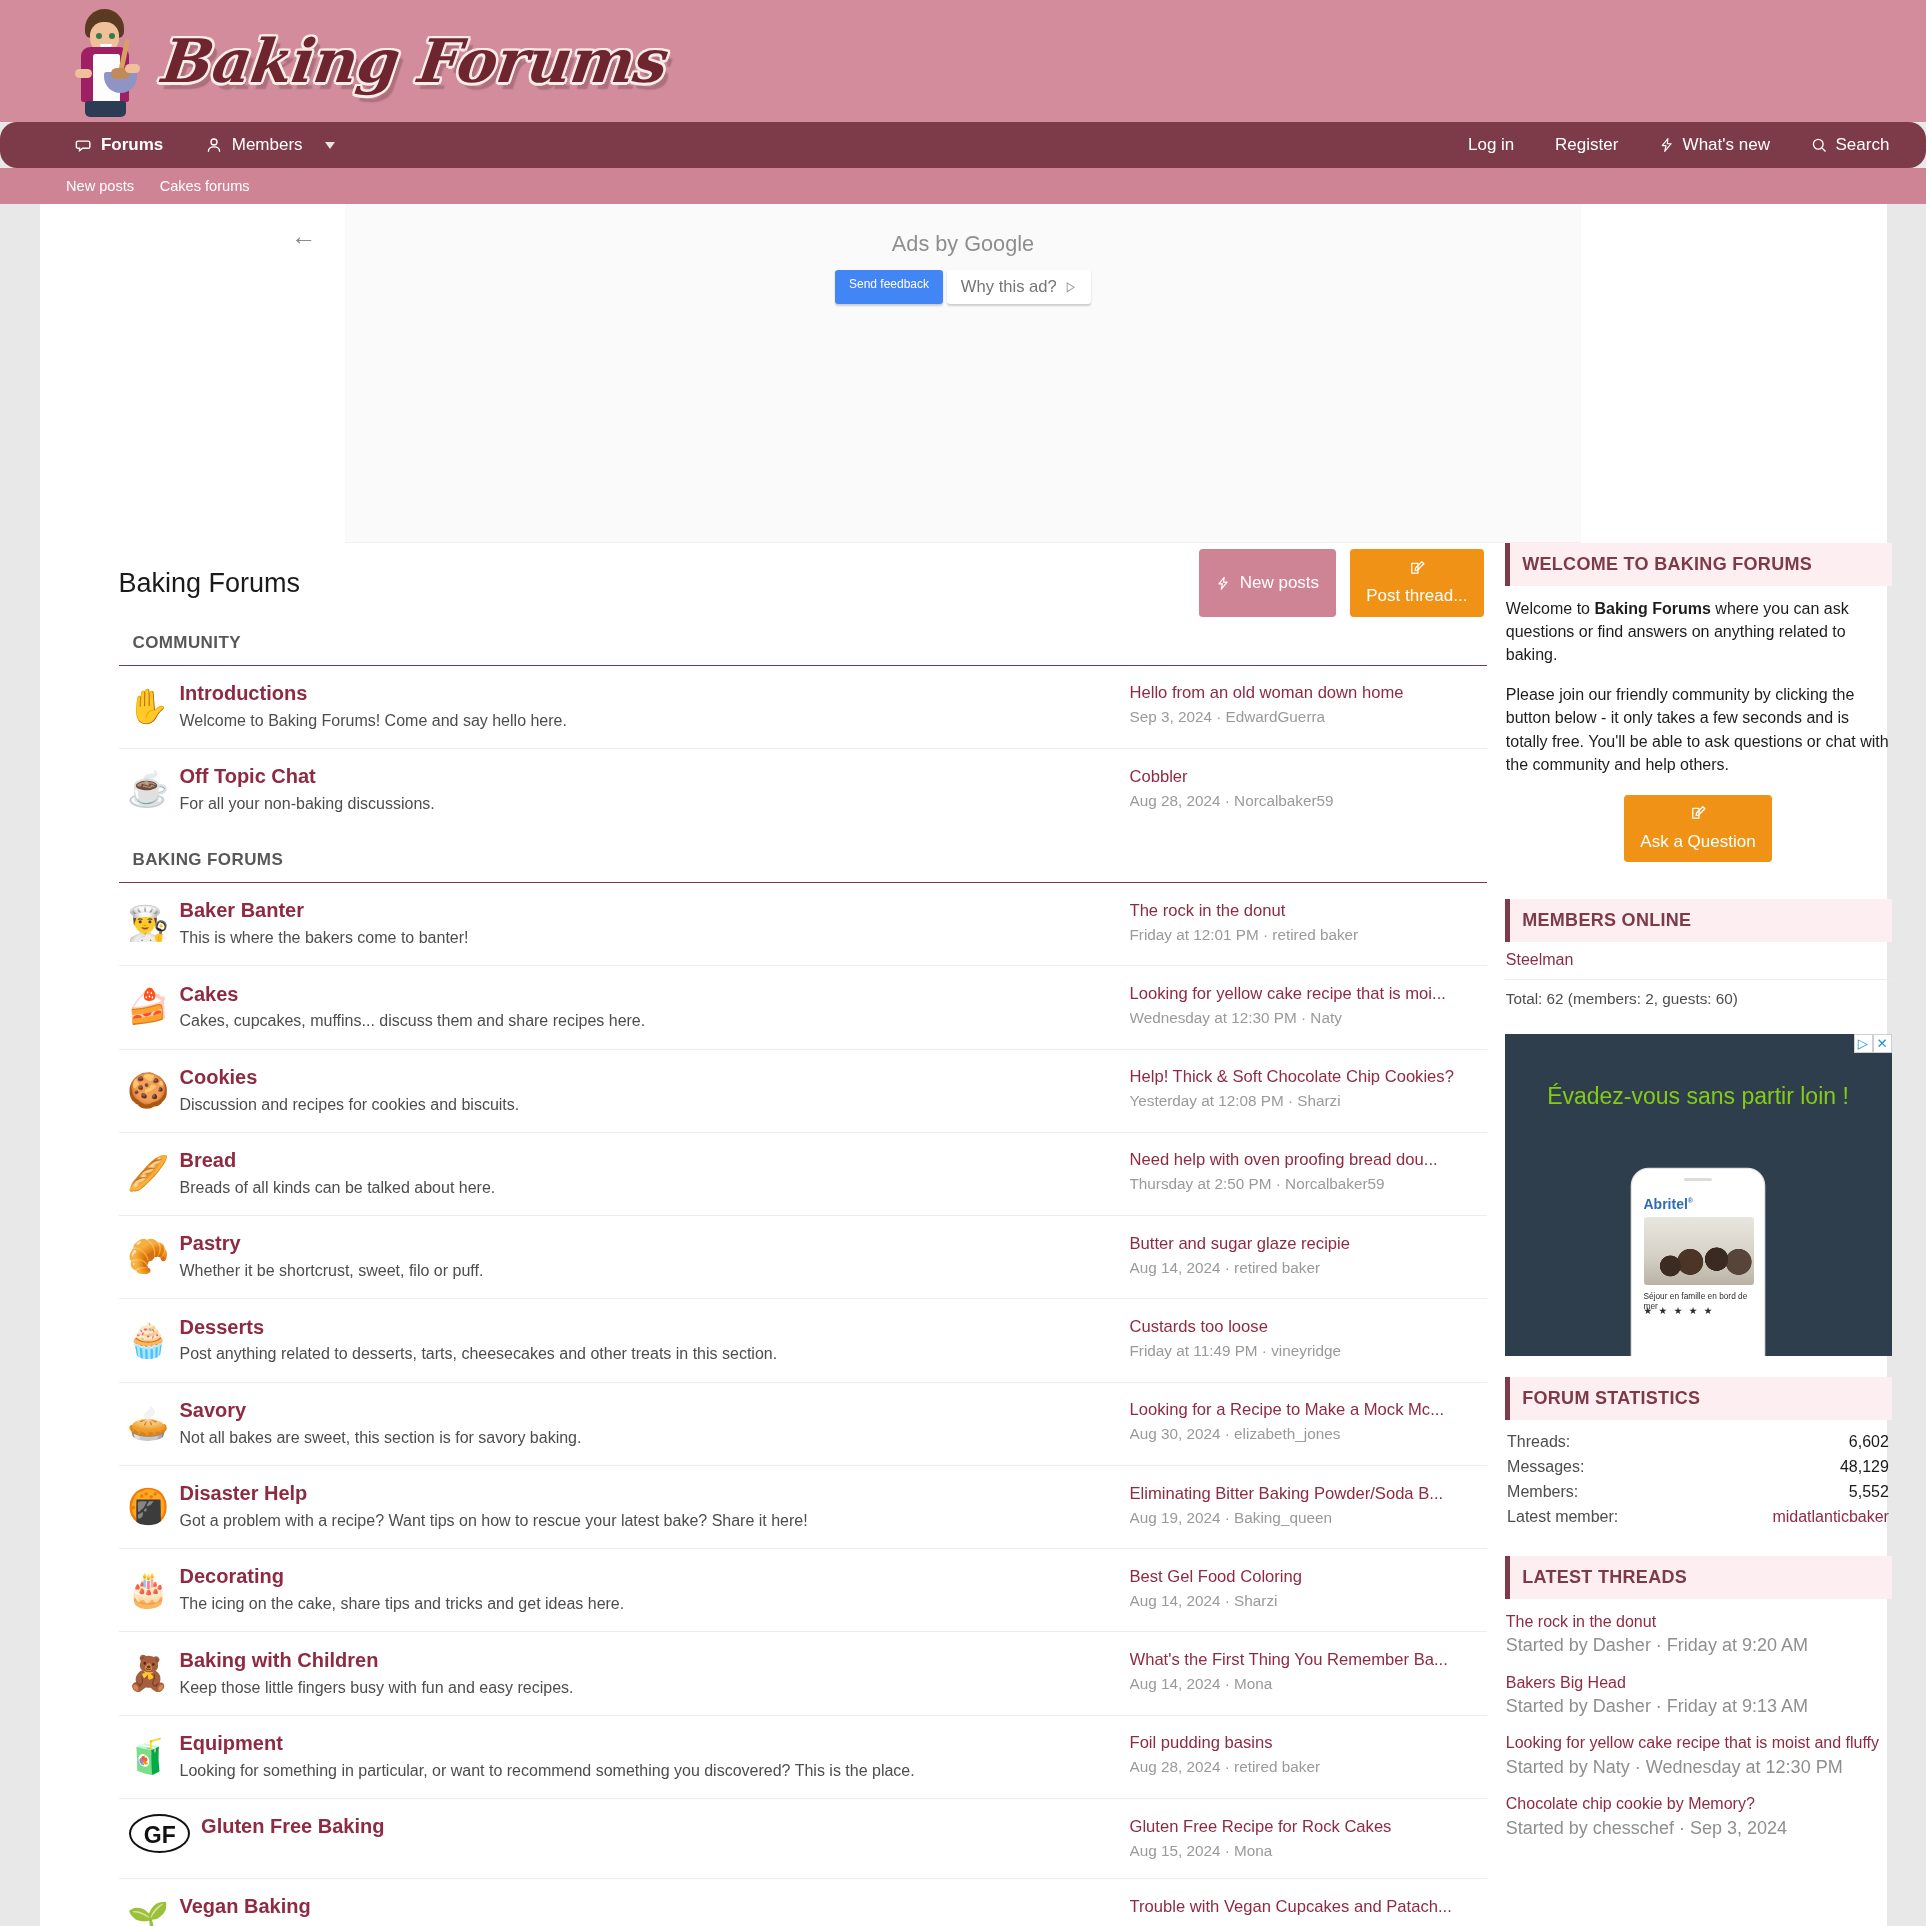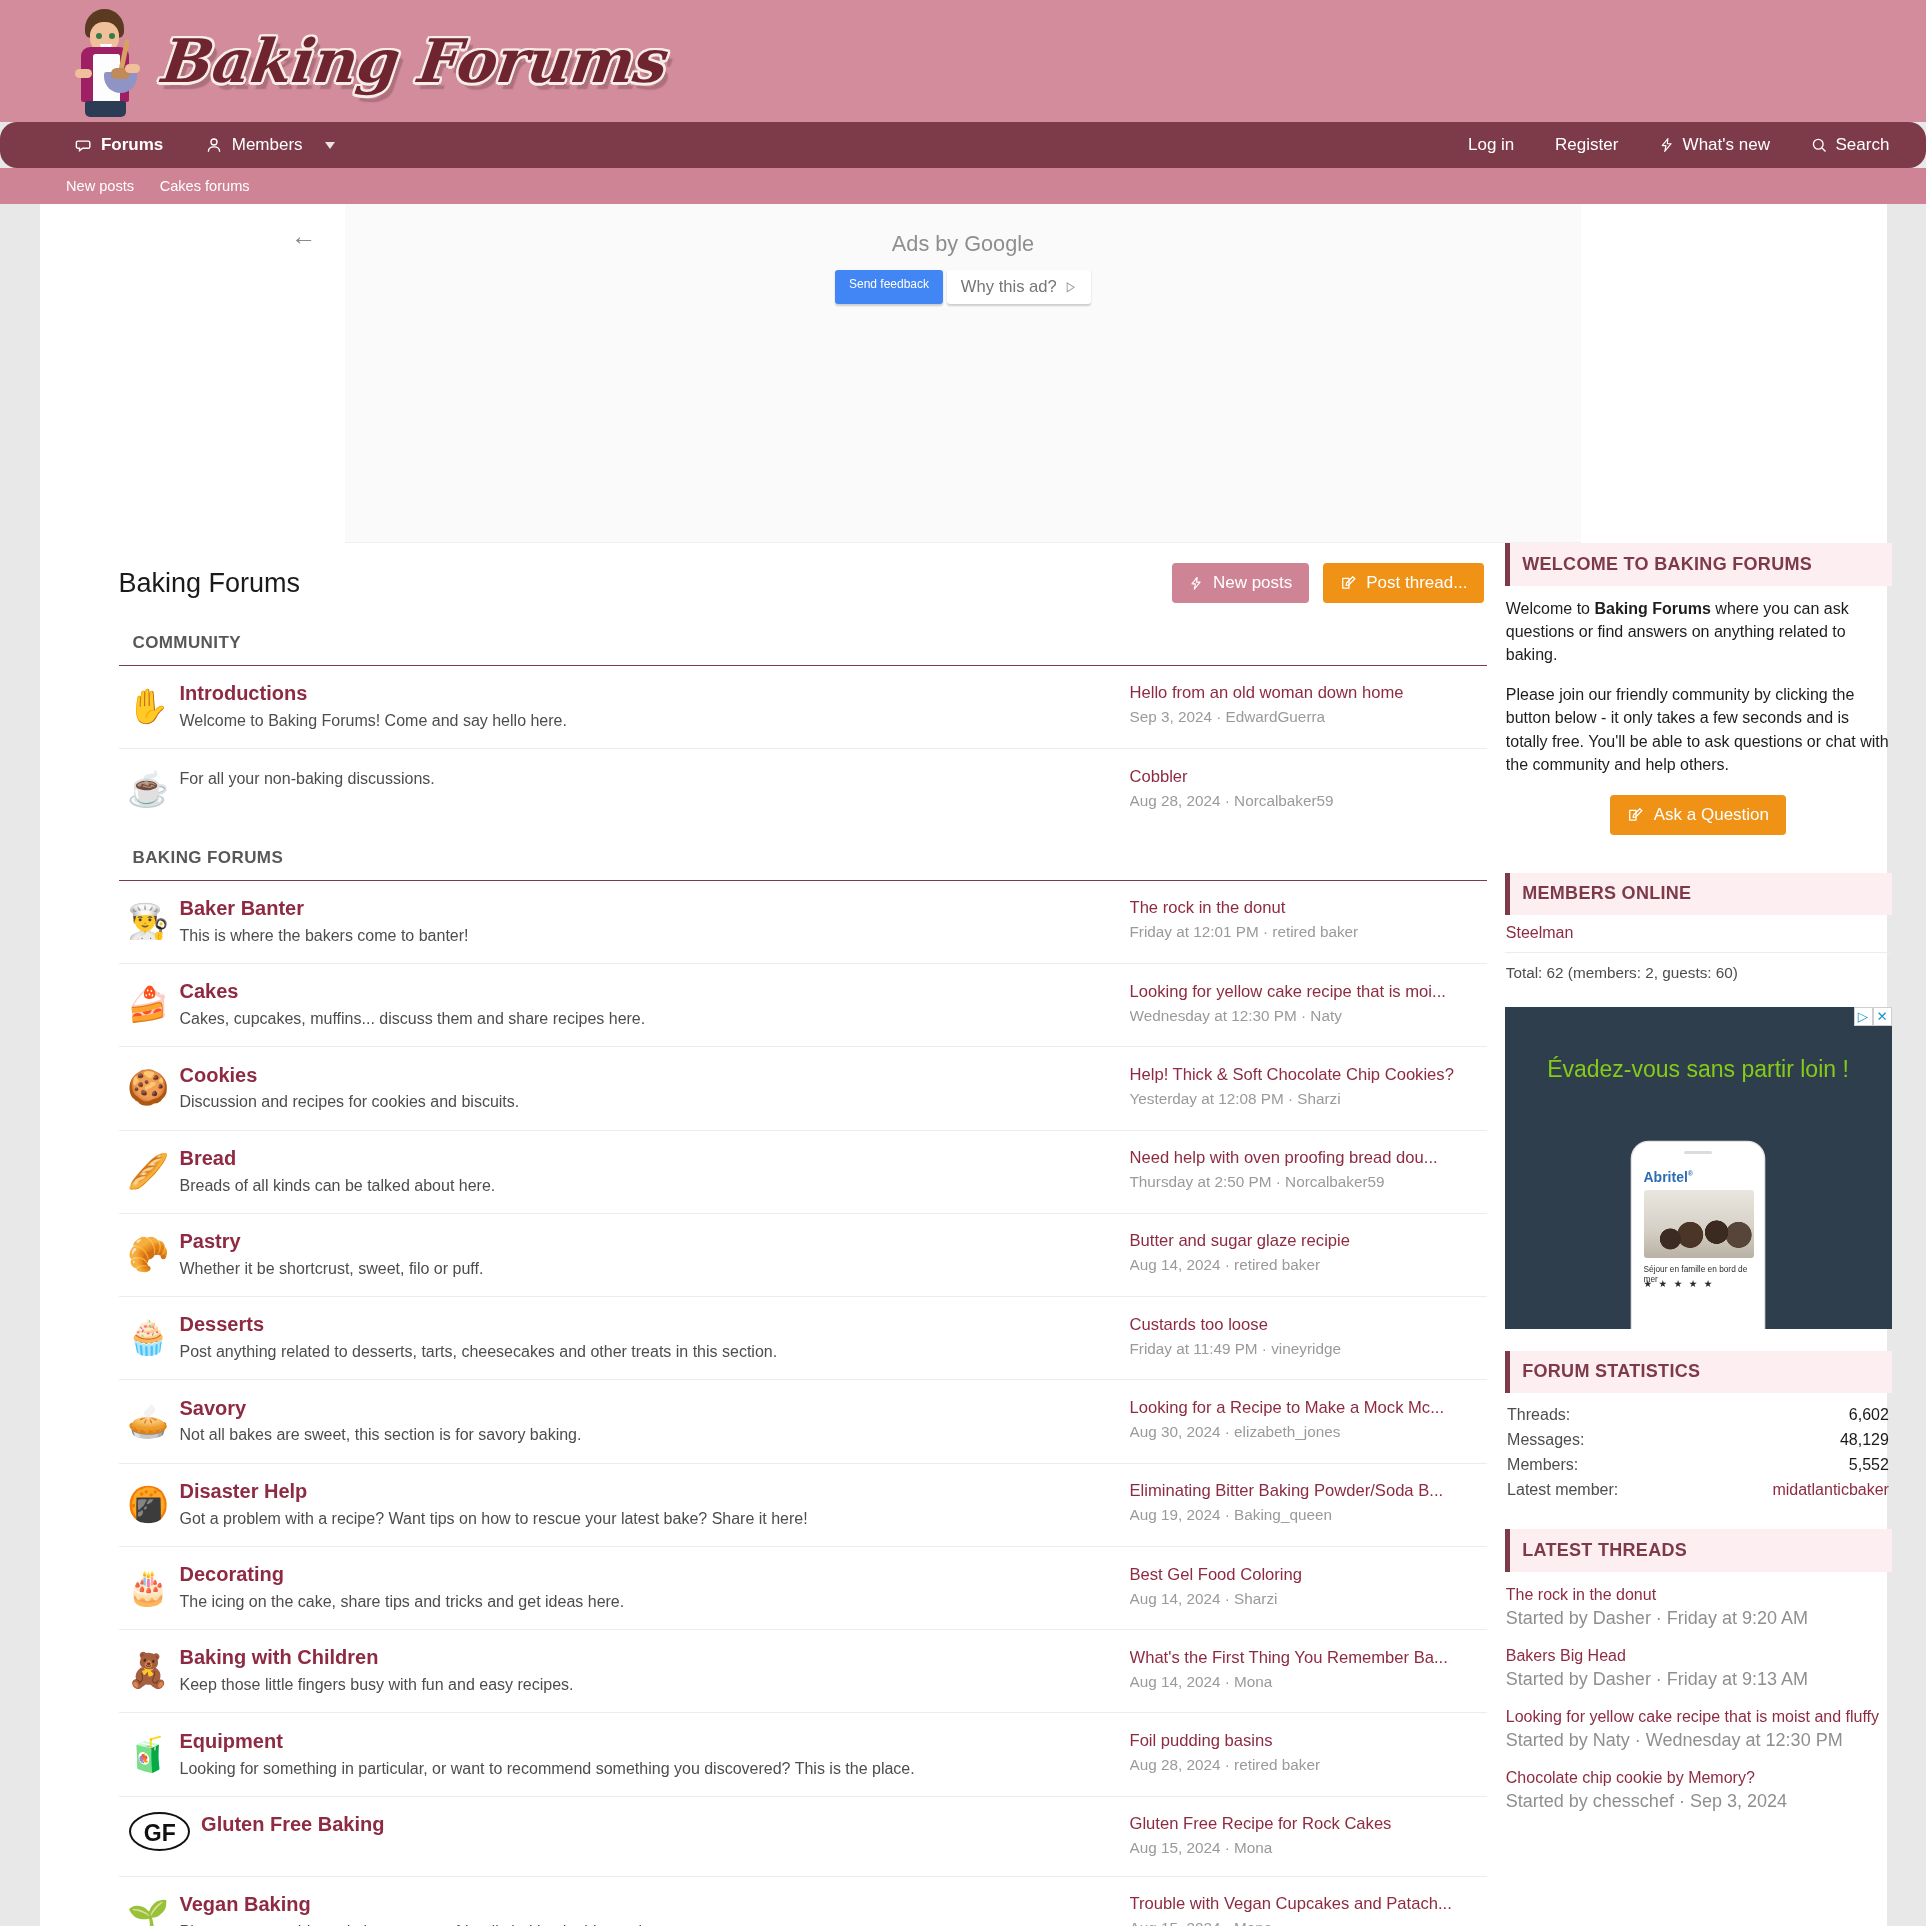--- a/index.html
+++ b/index.html
@@ -269,21 +269,21 @@
     font-size: 17px;
     color: #fff;
     padding: 10.2px 16.6px;
     border-radius: 3.8px;
     cursor: pointer;
     white-space: nowrap;
     border: none;
     font-family: inherit;
   }
   .btn-new { background: #cf8496; }
-  .btn-post { background: #ef9215; }
+  .btn-post { background: #ef9215; flex-direction: column; }
 
   
   .section-head {
     font-size: 17px;
     font-weight: 700;
     color: #585858;
     letter-spacing: 0.4px;
     padding: 10.2px 0 11.5px 14px;
     border-bottom: 1.9px solid #7d3a48;
     margin-top: 9px;
@@ -613,20 +613,21 @@
                 <div class="forum-desc">Welcome to Baking Forums! Come and say hello here.</div>
               </div>
               <div class="forum-last">
                 <div class="last-title">Hello from an old woman down home</div>
                 <div class="last-meta">Sep 3, 2024 · EdwardGuerra</div>
               </div>
             </div>
             <div class="forum-row">
               <div class="forum-ico">☕</div>
               <div class="forum-main">
+                <div class="forum-name">Off Topic Chat</div>
                 <div class="forum-desc">For all your non-baking discussions.</div>
               </div>
               <div class="forum-last">
                 <div class="last-title">Cobbler</div>
                 <div class="last-meta">Aug 28, 2024 · Norcalbaker59</div>
               </div>
             </div>
           </div>
           <div class="section-head">BAKING FORUMS</div>
           <div>

